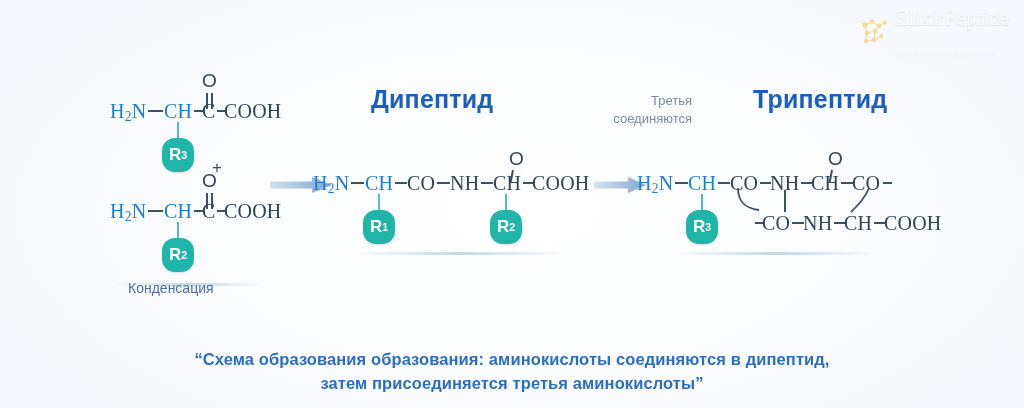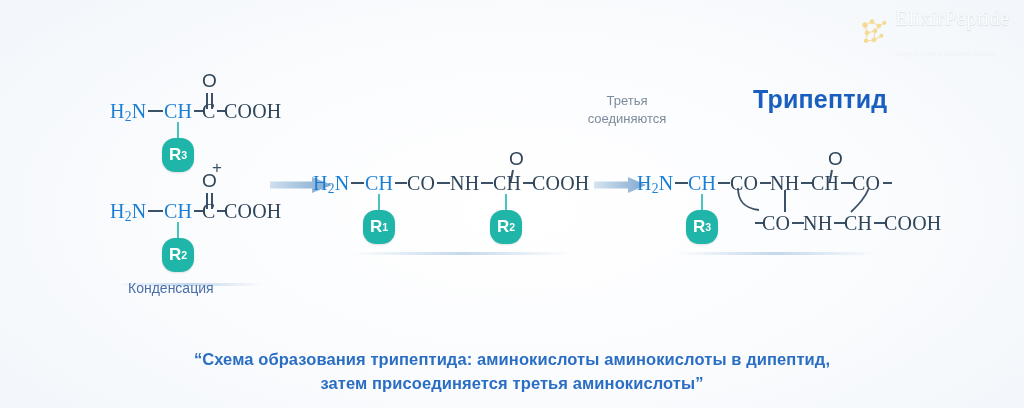--- a/index.html
+++ b/index.html
@@ -127,21 +127,21 @@
     font-size: 25px;
     font-weight: bold;
     color: #1a5fbf;
     letter-spacing: 0.2px;
     white-space: nowrap;
   }
   .sub-label {
     position: absolute;
     font-size: 13px;
     color: #7c8b9b;
-    text-align: center;
+    text-align: right;
     line-height: 1.35;
     white-space: nowrap;
   }
   .cond-label {
     position: absolute;
     font-size: 14px;
     color: #4a6fa8;
     white-space: nowrap;
   }
 
@@ -259,20 +259,21 @@
   <svg class="arrow" style="left:270px; top:176px; width:62px;" viewBox="0 0 62 18">
     <defs>
       <linearGradient id="ag1" x1="0" y1="0" x2="1" y2="0">
         <stop offset="0%" stop-color="#cfdfee"></stop>
         <stop offset="100%" stop-color="#7fa8cf"></stop>
       </linearGradient>
     </defs>
     <polygon points="0,5.5 42,5.5 42,1 62,9 42,17 42,12.5 0,12.5" fill="url(#ag1)"></polygon>
   </svg>
 
+  <div class="heading" style="left:371px; top:85px;">Дипептид</div>
 
   <div>
 
     <div class="o-atom" style="left:509px; top:148px;">O</div>
     <div class="bond bond-v" style="left:512px; top:170px; height:13px; transform:rotate(11deg); transform-origin:top center;"></div>
 
     <div class="chem chem-main" style="left:313px; top:172px;">
       <span class="n-blue">H</span><span class="n-blue sub">2</span><span class="n-blue">N</span>
     </div>
     <div class="bond bond-h" style="left:351px; top:182px; width:13px;"></div>
@@ -360,17 +361,17 @@
     <div class="chem chem-main" style="left:803px; top:212px;">NH</div>
     <div class="bond bond-h" style="left:834px; top:222px; width:11px;"></div>
     <div class="chem chem-main" style="left:844px; top:212px;">CH</div>
     <div class="bond bond-h" style="left:874px; top:222px; width:11px;"></div>
     <div class="chem chem-main" style="left:884px; top:212px;">COOH</div>
   </div>
 
   <div class="soft-line" style="left:676px; top:252px; width:200px;"></div>
 
   <div id="caption">
-    <span class="line">“Схема образования трипептида: аминокислоты аминокислоты в дипептид,</span>
+    <span class="line">“Схема образования образования: аминокислоты соединяются в дипептид,</span>
     <span class="line">затем присоединяется третья аминокислоты”</span>
   </div>
 
 </div>
 
 </body></html>

